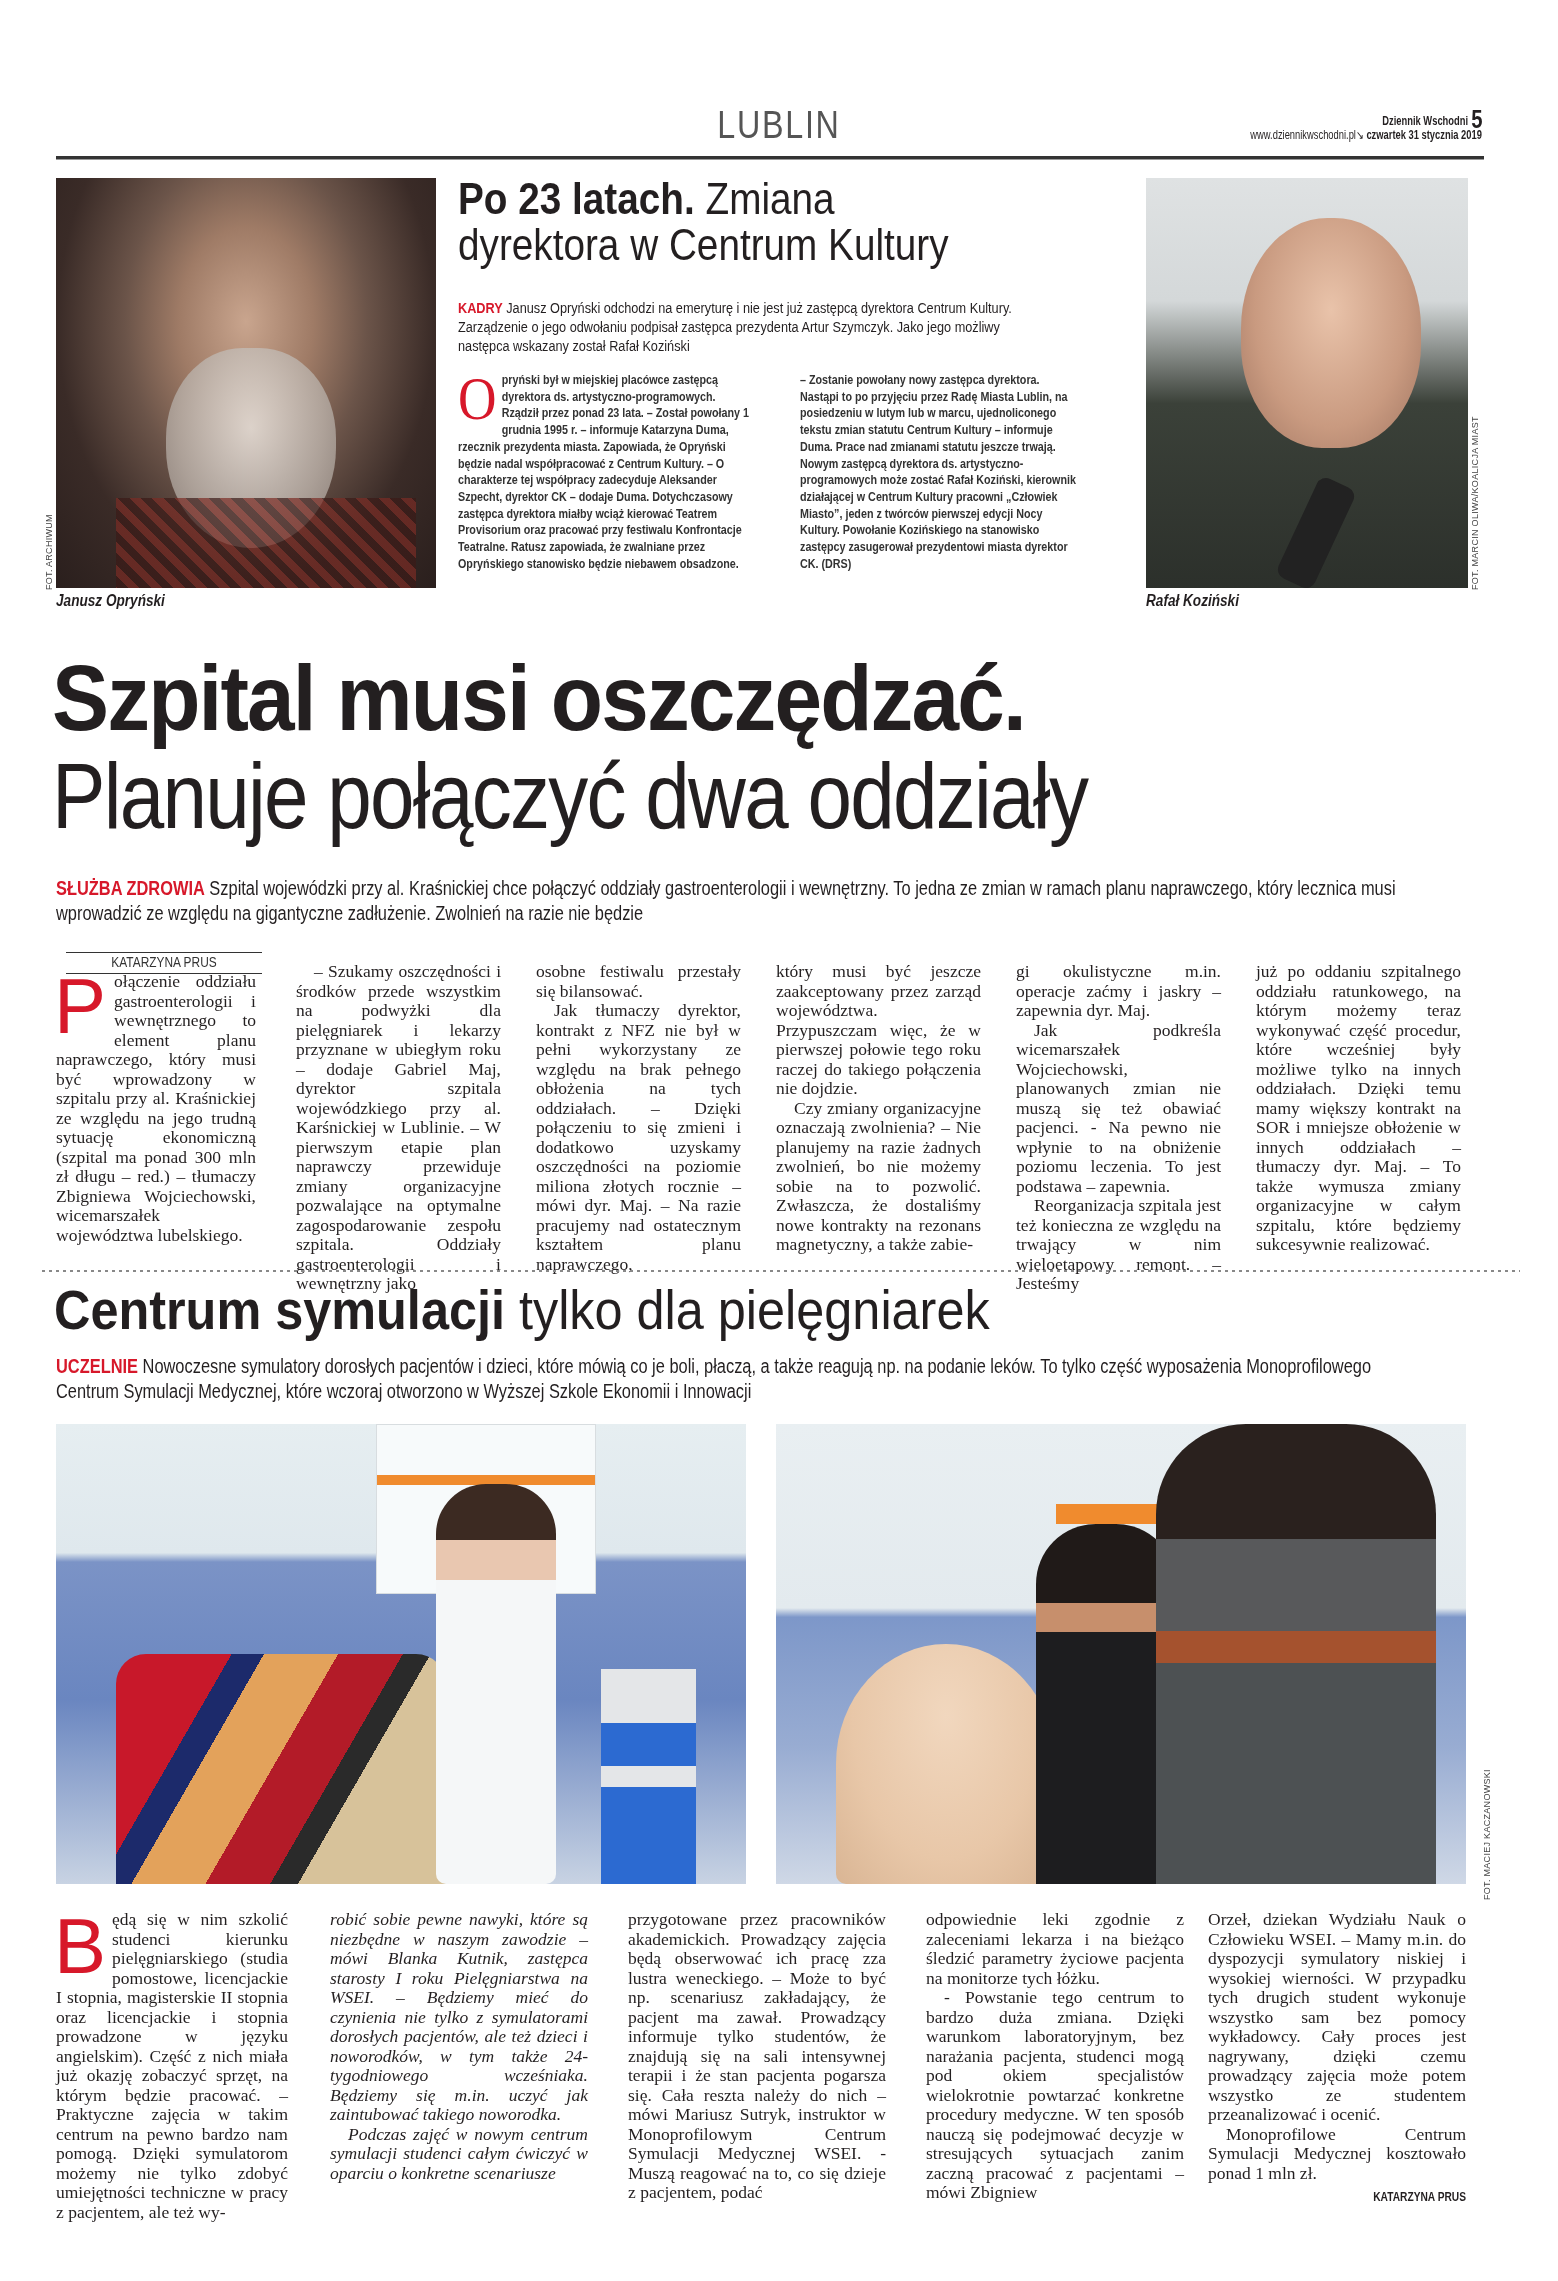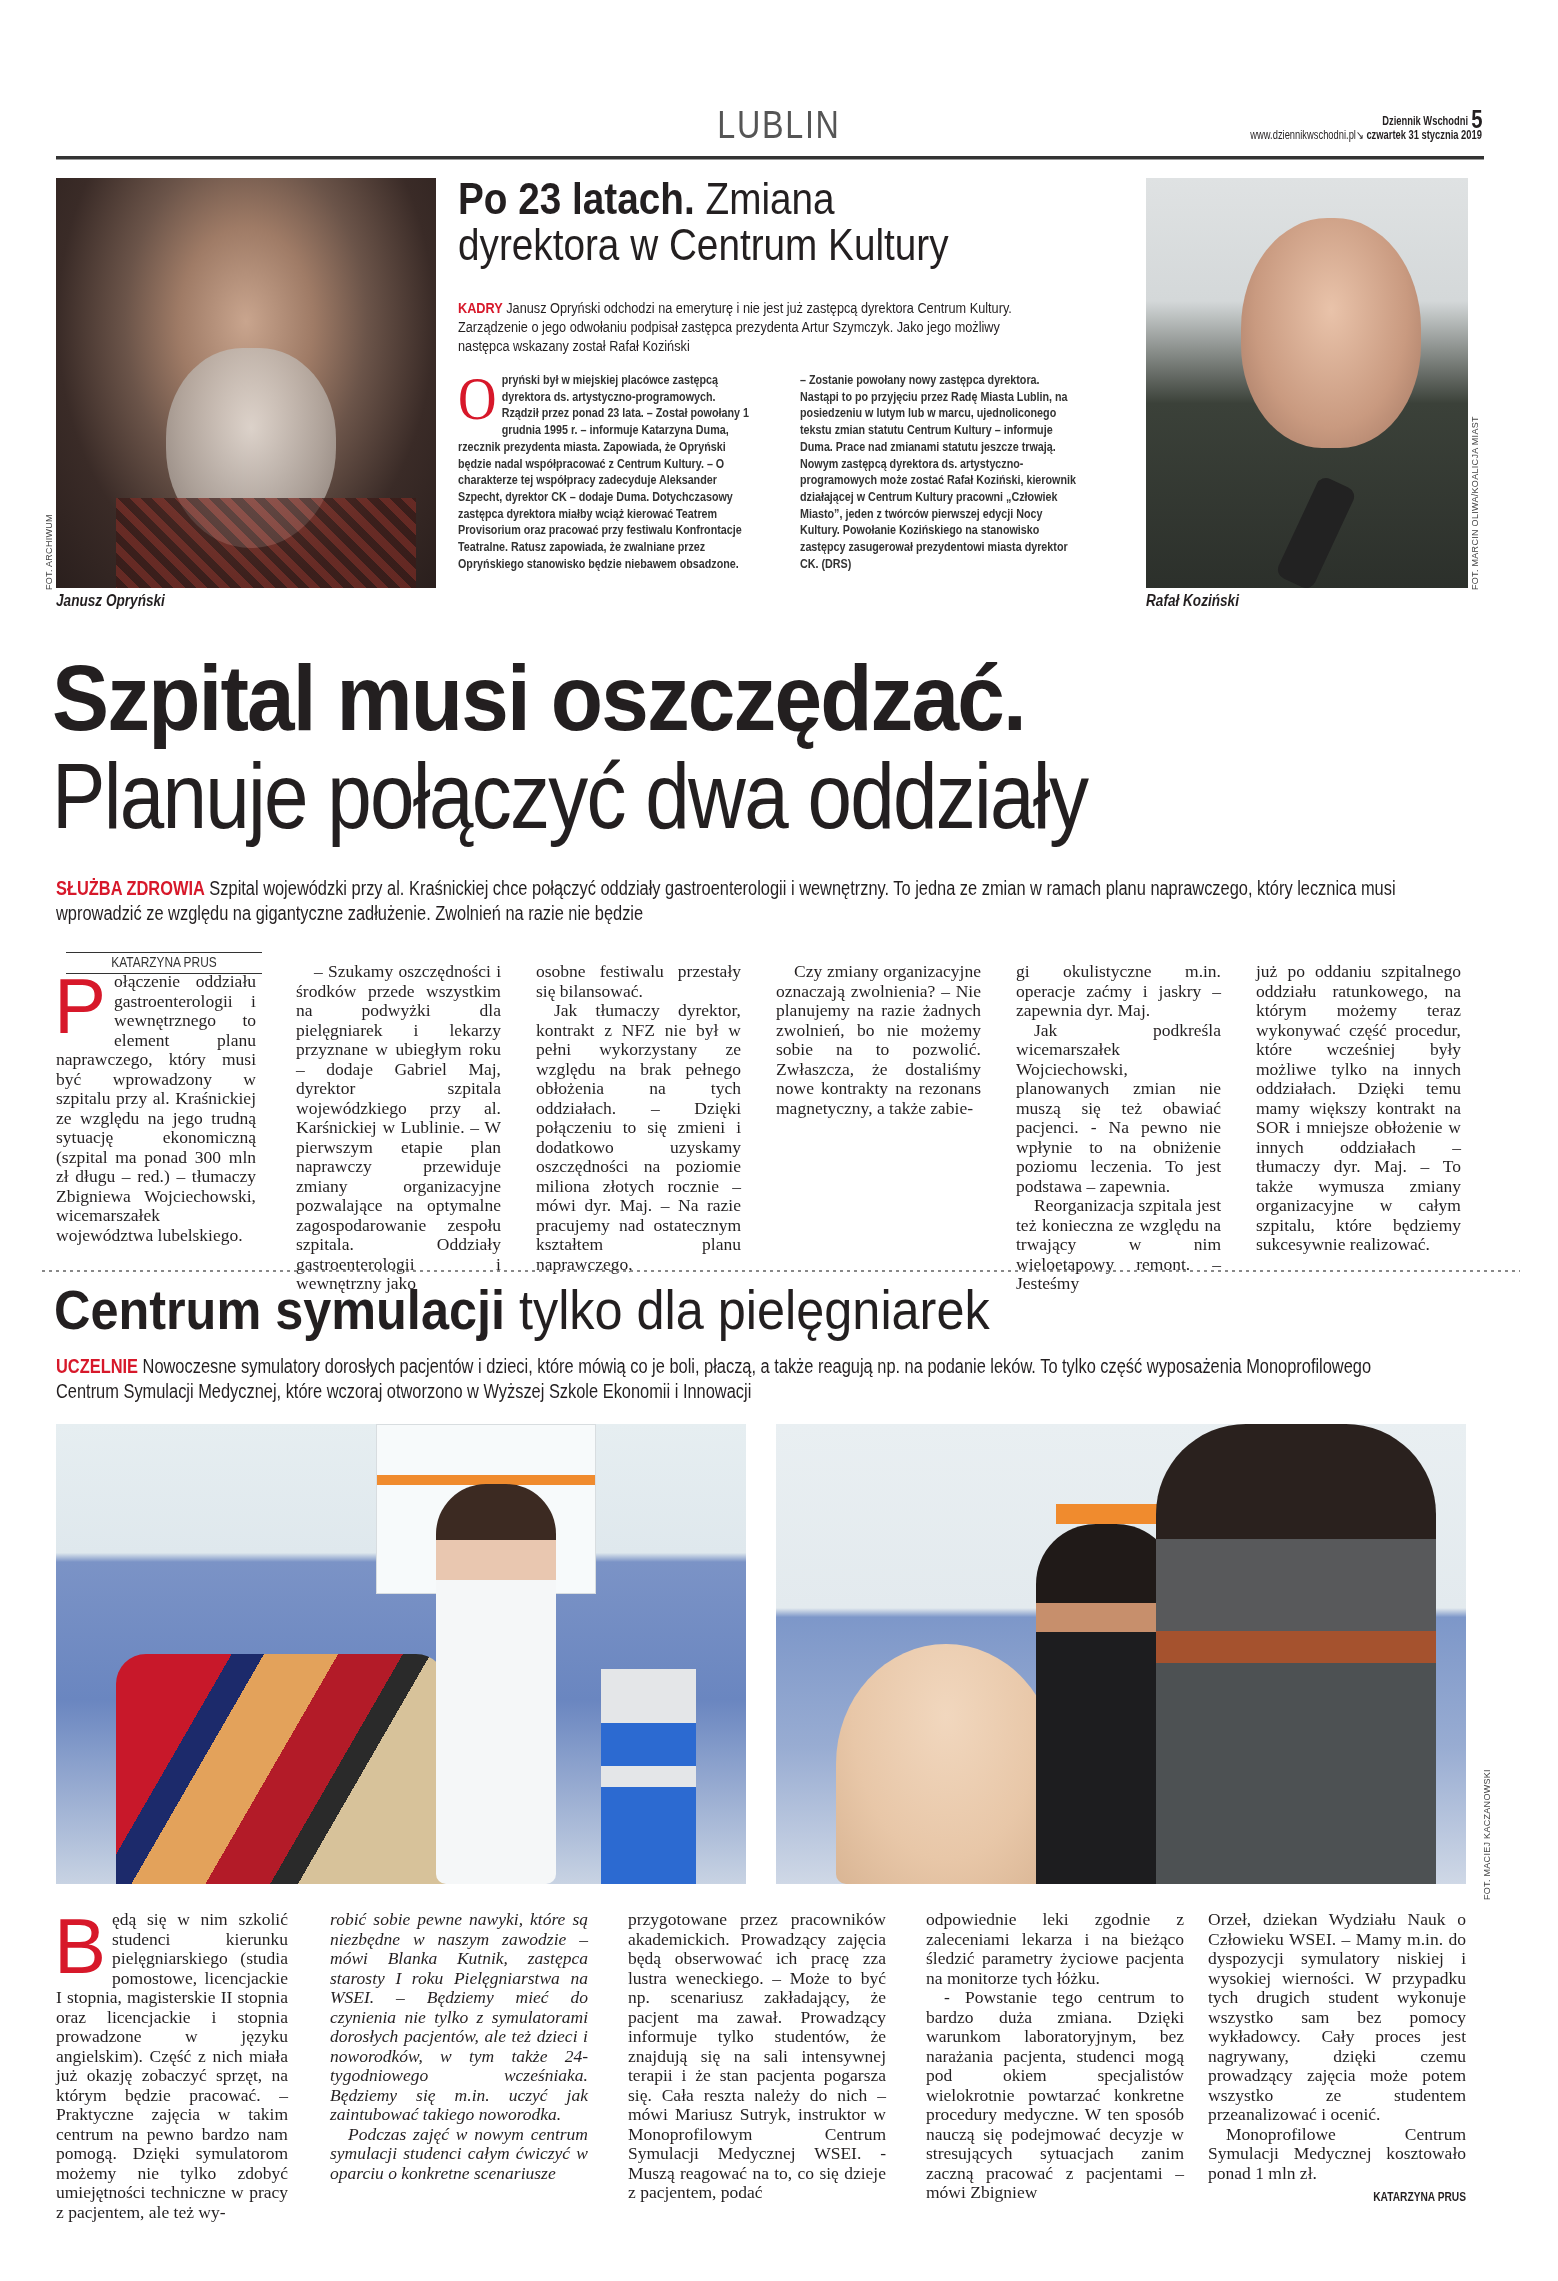--- a/index.html
+++ b/index.html
@@ -158,20 +158,21 @@
   <p class="noindent"><span class="dropcap-p">P</span><span>ołączenie oddziału gastroenterologii i wewnętrznego to element planu naprawczego, który musi być wprowadzony w szpitalu przy al. Kraśnickiej ze względu na jego trudną sytuację ekonomiczną (szpital ma ponad 300 mln zł długu – red.) – tłumaczy Zbigniewa Wojciechowski, wicemarszałek województwa lubelskiego.</span></p>
 </div>
 <div class="abs serif-col a2 c2">
   <p>– Szukamy oszczędności i środków przede wszystkim na podwyżki dla pielęgniarek i lekarzy przyznane w ubiegłym roku – dodaje Gabriel Maj, dyrektor szpitala wojewódzkiego przy al. Karśnickiej w Lublinie. – W pierwszym etapie plan naprawczy przewiduje zmiany organizacyjne pozwalające na optymalne zagospodarowanie zespołu szpitala. Oddziały gastroenterologii i wewnętrzny jako</p>
 </div>
 <div class="abs serif-col a2 c3">
   <p class="noindent">osobne festiwalu przestały się bilansować.</p>
   <p>Jak tłumaczy dyrektor, kontrakt z NFZ nie był w pełni wykorzystany ze względu na brak pełnego obłożenia na tych oddziałach. – Dzięki połączeniu to się zmieni i dodatkowo uzyskamy oszczędności na poziomie miliona złotych rocznie – mówi dyr. Maj. – Na razie pracujemy nad ostatecznym kształtem planu naprawczego,</p>
 </div>
 <div class="abs serif-col a2 c4">
+  <p class="noindent">który musi być jeszcze zaakceptowany przez zarząd województwa. Przypuszczam więc, że w pierwszej połowie tego roku raczej do takiego połączenia nie dojdzie.</p>
   <p>Czy zmiany organizacyjne oznaczają zwolnienia? – Nie planujemy na razie żadnych zwolnień, bo nie możemy sobie na to pozwolić. Zwłaszcza, że dostaliśmy nowe kontrakty na rezonans magnetyczny, a także zabie-</p>
 </div>
 <div class="abs serif-col a2 c5">
   <p class="noindent">gi okulistyczne m.in. operacje zaćmy i jaskry – zapewnia dyr. Maj.</p>
   <p>Jak podkreśla wicemarszałek Wojciechowski, planowanych zmian nie muszą się też obawiać pacjenci. - Na pewno nie wpłynie to na obniżenie poziomu leczenia. To jest podstawa – zapewnia.</p>
   <p>Reorganizacja szpitala jest też konieczna ze względu na trwający w nim wieloetapowy remont. – Jesteśmy</p>
 </div>
 <div class="abs serif-col a2 c6">
   <p class="noindent">już po oddaniu szpitalnego oddziału ratunkowego, na którym możemy teraz wykonywać część procedur, które wcześniej były możliwe tylko na innych oddziałach. Dzięki temu mamy większy kontrakt na SOR i mniejsze obłożenie w innych oddziałach – tłumaczy dyr. Maj. – To także wymusza zmiany organizacyjne w całym szpitalu, które będziemy sukcesywnie realizować.</p>
 </div>

